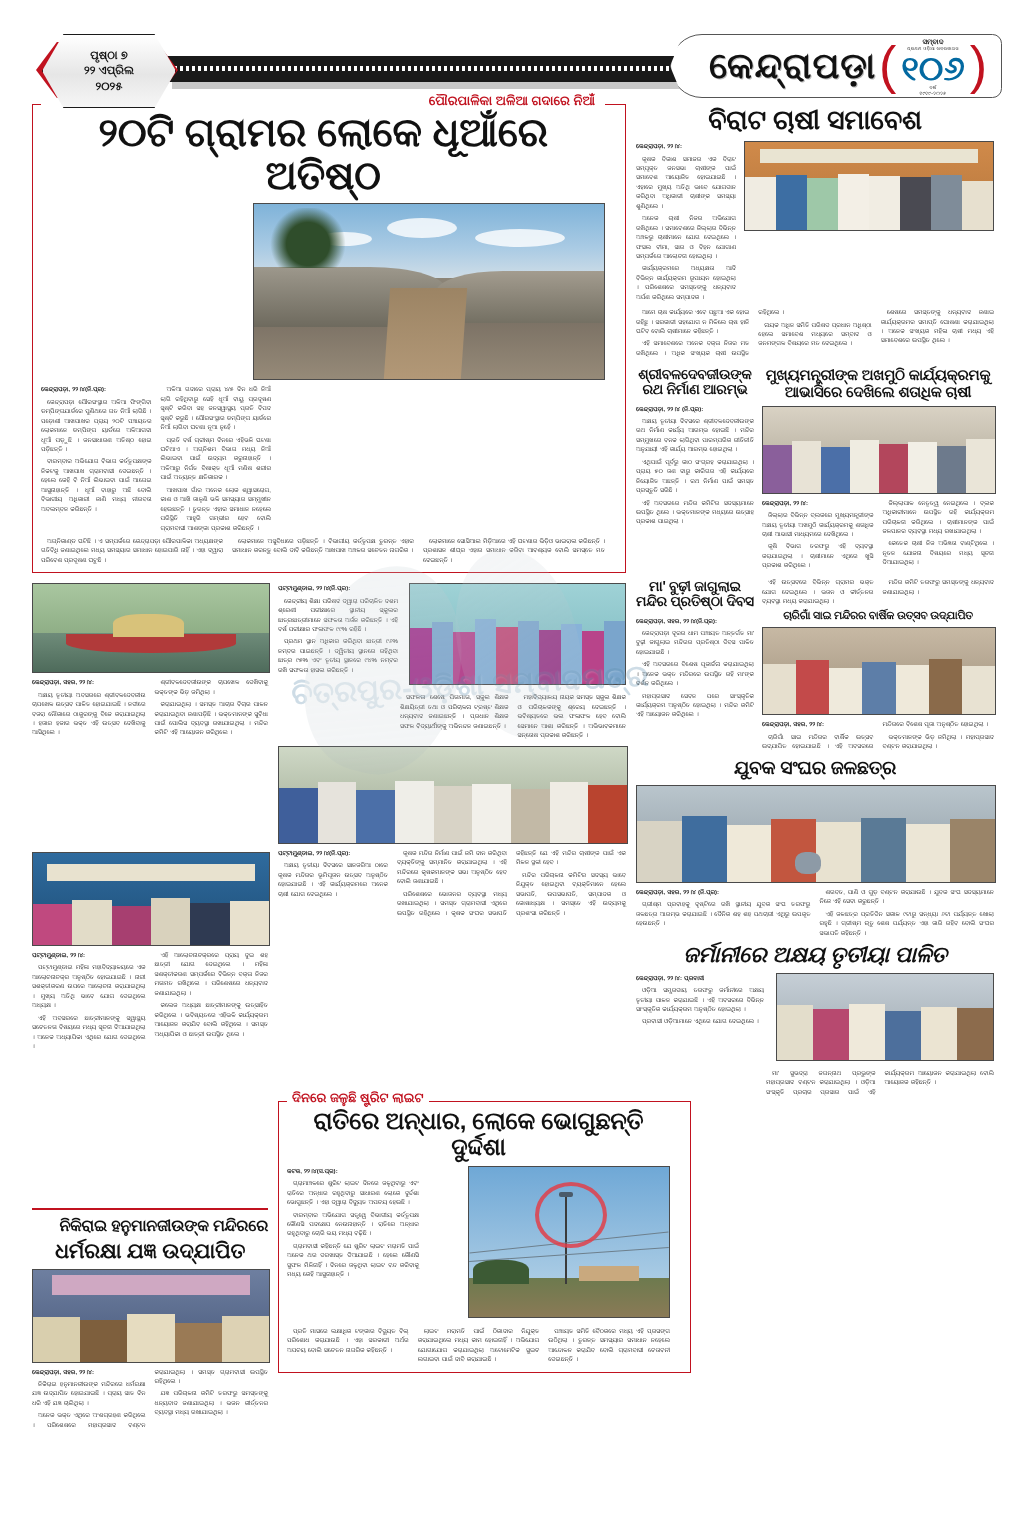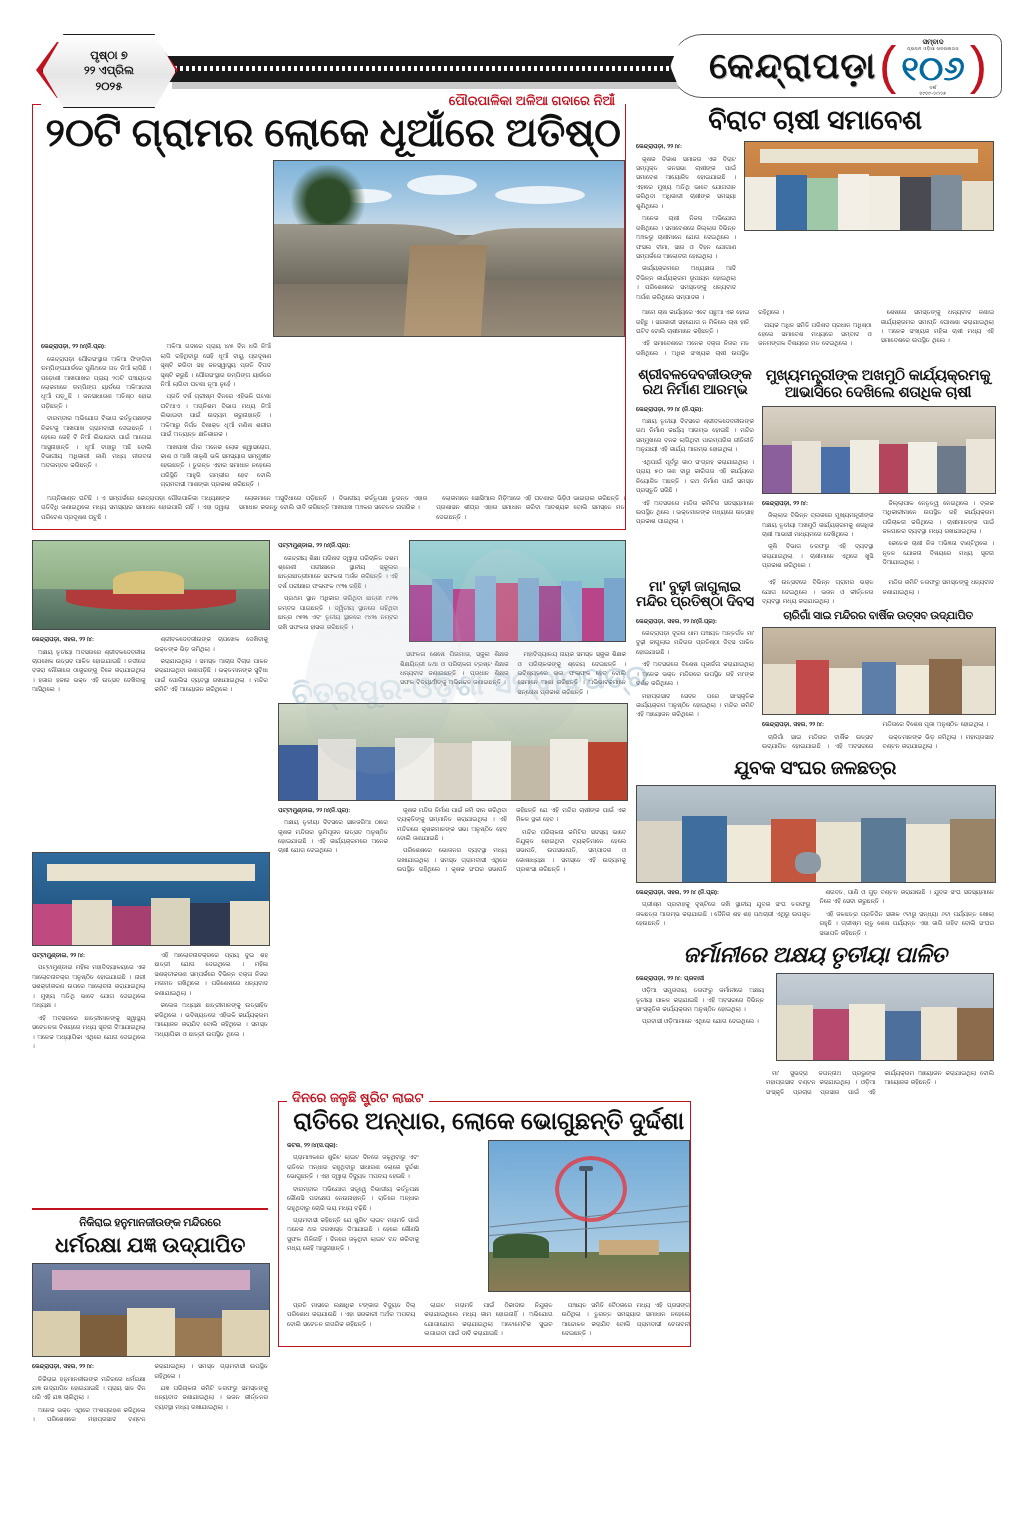--- a/index.html
+++ b/index.html
@@ -61,21 +61,21 @@
   .logo-emblem .big{font-size:34px;color:#0369a1;font-weight:bold;line-height:1;}
   .logo-emblem .bot{font-size:5px;color:#111;letter-spacing:.4px;}
 
   
   .cols{position:absolute;left:32px;top:104px;width:962px;height:1390px;}
   .colA{position:absolute;left:0;top:0;width:594px;}
   .colB{position:absolute;left:604px;top:0;width:358px;}
 
   
   .art{position:relative;box-sizing:border-box;}
-  .art.boxed{border:1.6px solid #c1121f;padding:6px 0 8px 8px;}
+  .art.boxed{border:1.6px solid #c1121f;padding:6px 20px 8px 8px;}
   .kicker{
     position:relative;text-align:right;color:#c1121f;font-weight:bold;
     font-size:13px;margin:0 0 2px 0;padding-right:6px;
   }
   .hl{
     font-weight:bold;color:#111;line-height:1.08;text-align:center;
     margin:2px 0 6px 0;letter-spacing:-0.3px;
   }
   .hl.xl{font-size:40px;}
   .hl.lg{font-size:27px;}
@@ -286,21 +286,21 @@
           <p class="lead"><b>ପଟ୍ଟାମୁଣ୍ଡାଇ, ୨୨।୪:</b></p>
           <p>ପଟ୍ଟାମୁଣ୍ଡାଇ ମହିଳା ମହାବିଦ୍ୟାଳୟରେ ଏକ ଆଲୋଚନାଚକ୍ର ଅନୁଷ୍ଠିତ ହୋଇଯାଇଛି । ନାରୀ ସଶକ୍ତୀକରଣ ଉପରେ ଆଲୋଚନା କରାଯାଇଥିଲା । ମୁଖ୍ୟ ଅତିଥି ଭାବେ ଯୋଗ ଦେଇଥିଲେ ଅଧ୍ୟକ୍ଷ ।</p>
           <p>ଏହି ଅବସରରେ ଛାତ୍ରୀମାନଙ୍କୁ ସ୍ୱାସ୍ଥ୍ୟ ସଚେତନତା ବିଷୟରେ ମଧ୍ୟ ସୂଚନା ଦିଆଯାଇଥିଲା । ଅନେକ ଅଧ୍ୟାପିକା ଏଥିରେ ଯୋଗ ଦେଇଥିଲେ ।</p>
           <p>ଏହି ଆଲୋଚନାଚକ୍ରରେ ପ୍ରାୟ ଦୁଇ ଶହ ଛାତ୍ରୀ ଯୋଗ ଦେଇଥିଲେ । ମହିଳା ସଶକ୍ତୀକରଣ ସମ୍ପର୍କରେ ବିଭିନ୍ନ ବକ୍ତା ନିଜର ମତାମତ ରଖିଥିଲେ । ପରିଶେଷରେ ଧନ୍ୟବାଦ ଜଣାଯାଇଥିଲା ।</p>
           <p>କଲେଜ ଅଧ୍ୟକ୍ଷ ଛାତ୍ରୀମାନଙ୍କୁ ଉତ୍ସାହିତ କରିଥିଲେ । ଭବିଷ୍ୟତରେ ଏହିଭଳି କାର୍ଯ୍ୟକ୍ରମ ଆୟୋଜନ କରାଯିବ ବୋଲି କହିଥିଲେ । ସମସ୍ତ ଅଧ୍ୟାପିକା ଓ ଛାତ୍ରୀ ଉପସ୍ଥିତ ଥିଲେ ।</p>
         </div>
       </div>
 
       <div class="art" style="position:absolute;left:0;top:1097px;width:236px;">
         <div class="hr-red"></div>
-        <div class="hl xs" style="font-size:11px;">ନିକିରାଇ ହନୁମାନଜୀଉଙ୍କ ମନ୍ଦିରରେ</div>
+        <div class="hl xs" style="font-size:16px;text-align:right;">ନିକିରାଇ ହନୁମାନଜୀଉଙ୍କ ମନ୍ଦିରରେ</div>
         <div class="hl md">ଧର୍ମରକ୍ଷା ଯଜ୍ଞ ଉଦ୍‌ଯାପିତ</div>
         <div class="photo" style="width:100%;height:92px;">
           <div class="grp" style="background:linear-gradient(180deg,#6e7fa0,#48597b);"></div>
           <div style="position:absolute;left:8%;top:6%;width:84%;height:22%;background:#cfa8c2;"></div>
           <div style="position:absolute;left:0;bottom:0;width:100%;height:58%;display:flex;align-items:flex-end;">
             <div style="flex:1;height:84%;background:#d9cfae;"></div>
             <div style="flex:1;height:78%;background:#7e5f3d;"></div>
             <div style="flex:1;height:90%;background:#e6dcc0;"></div>
             <div style="flex:1;height:72%;background:#9a7a55;"></div>
             <div style="flex:1;height:86%;background:#ddd2b4;"></div>

